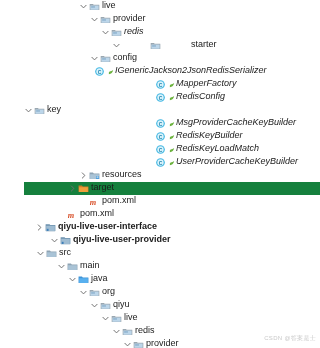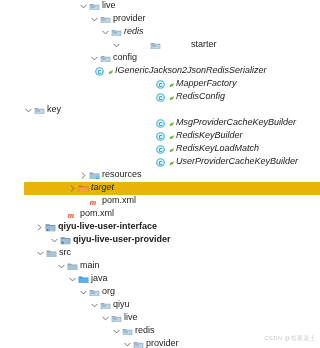--- a/index.html
+++ b/index.html
@@ -24,21 +24,21 @@
   }
   .row {
     height: 13px;
     display: flex;
     align-items: flex-start;
     white-space: nowrap;
     position: relative;
     box-sizing: border-box;
     margin-left: 24px;
   }
-  .row.hl-yellow { background: #eab308; font-style: italic; }
+  .row.hl-yellow { background: #15803d; }
 
   .arrow {
     width: 9px;
     min-width: 9px;
     height: 13px;
     display: inline-flex;
     align-items: center;
     justify-content: center;
     color: #6a6a6a;
     font-size: 7px;

